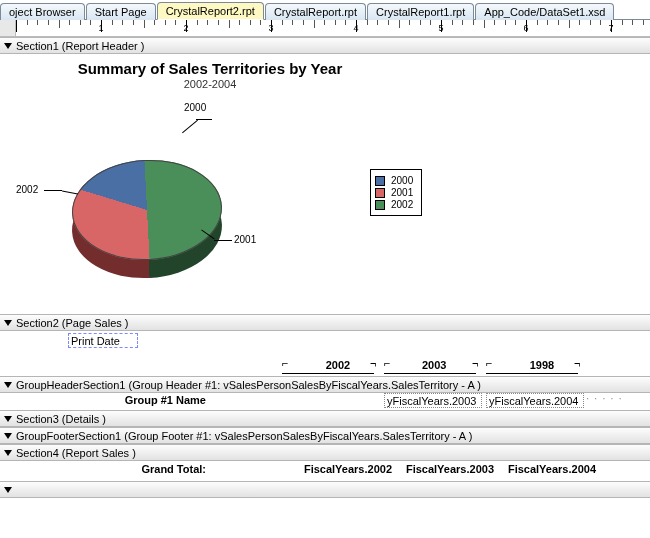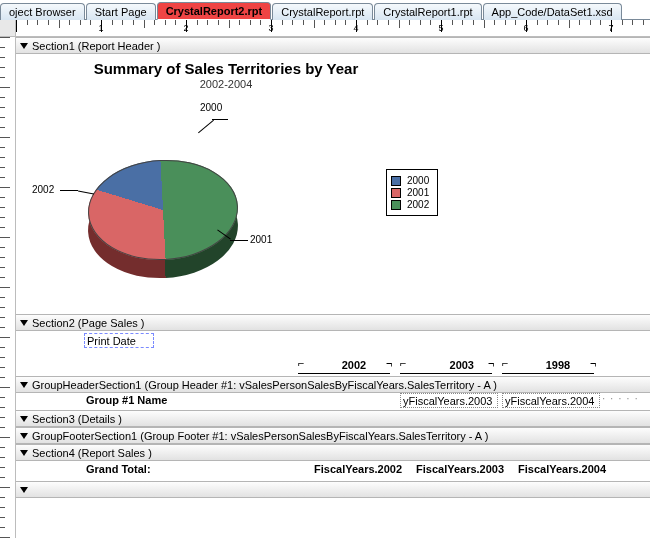--- a/index.html
+++ b/index.html
@@ -28,22 +28,22 @@
     border-top-right-radius: 4px;
     background: linear-gradient(#f5f9fc, #d8e6f2);
     margin-right: 1px;
     white-space: nowrap;
     color: #000;
     cursor: pointer;
     position: relative;
     bottom: -1px;
   }
   .tab.active {
-    background: #ef4444;
-    font-weight: bold;
+    background: #fef9c3;
+    font-weight: normal;
     border-bottom: 1px solid #fff;
   }
   .ruler-row {
     display:flex;
     height:17px;
     background:#f2f2f2;
     border-bottom:1px solid #bcbcbc;
   }
   .ruler-corner {
     width:16px;
@@ -60,20 +60,21 @@
   }
   .ruler-tick.mid { height:8px; }
   .ruler-tick.major { height:12px; background:#000; }
   .ruler-num {
     position:absolute; top:3px; font-size:9px; color:#000;
     transform: translateX(-50%);
   }
   .design {
     display:flex;
     height: calc(538px - 20px - 17px);
+    flex-direction: column;
   }
   .ruler-v {
     width:16px;
     background:#fff;
     border-right:1px solid #bcbcbc;
     position:relative;
   }
   .ruler-v .vt { position:absolute; left:0; height:1px; width:5px; background:#555;}
   .canvas {
     flex:1;
@@ -150,21 +151,21 @@
   .field {
     position:absolute;
     border:1px dotted #888;
     font-size:11px;
     padding:0 2px;
     height:15px; line-height:15px;
     background:#fff;
   }
   .field.noborder{border:none;}
   .field.dashed{border:1px dashed #7a8aff;}
-  .field.bold{font-weight:bold;}
+  .field.bold{font-weight:bold;text-align:right;}
   .guideline{position:absolute;color:#888;font-size:10px;letter-spacing:1px;}
   .hdr-underline{position:absolute;border-bottom:1px solid #000;height:1px;}
   .crop-bracket{position:absolute;font-size:11px;}
   .bottom-right {
     position:absolute; bottom:4px; right:30px; font-size:11px;
   }
   .dbl-under{border-bottom:3px double #000;}
   .selected{border:1px solid #3a6ed8; background:#e6f0ff;}
 </style>
 </head>
@@ -362,21 +363,21 @@
     <div class="section-body sec-page-header">
       <div class="field dashed" style="top:2px;left:68px;width:70px;">Print Date</div>
 
       <span class="crop-bracket" style="top:26px;left:282px;">⌐</span>
       <span class="crop-bracket" style="top:26px;left:370px;">¬</span>
       <span class="crop-bracket" style="top:26px;left:384px;">⌐</span>
       <span class="crop-bracket" style="top:26px;left:472px;">¬</span>
       <span class="crop-bracket" style="top:26px;left:486px;">⌐</span>
       <span class="crop-bracket" style="top:26px;left:574px;">¬</span>
       <div class="field noborder bold" style="top:27px;left:318px;width:40px;text-align:center;">2002</div>
-      <div class="field noborder bold" style="top:27px;left:420px;width:40px;text-align:right;">2003</div>
+      <div class="field noborder bold" style="top:27px;left:420px;width:40px;text-align:left;">2003</div>
       <div class="field noborder bold" style="top:27px;left:522px;width:40px;text-align:center;">1998</div>
       <div class="hdr-underline" style="top:42px;left:282px;width:92px;"></div>
       <div class="hdr-underline" style="top:42px;left:384px;width:92px;"></div>
       <div class="hdr-underline" style="top:42px;left:486px;width:92px;"></div>
     </div>
 
     <div class="section-bar">
       <span class="tri"></span>
       <span>GroupHeaderSection1 (Group Header #1: vSalesPersonSalesByFiscalYears.SalesTerritory - A )</span>
     </div>

